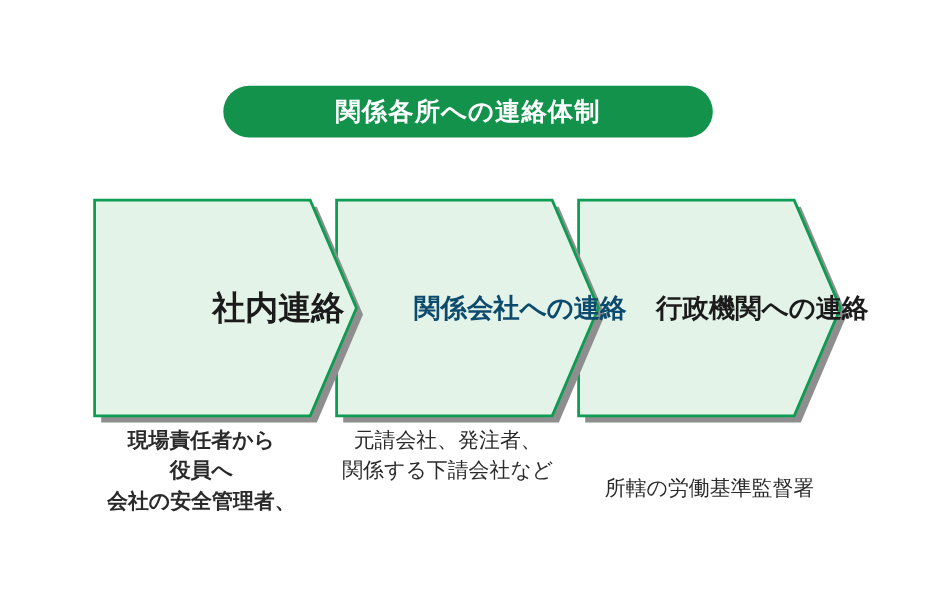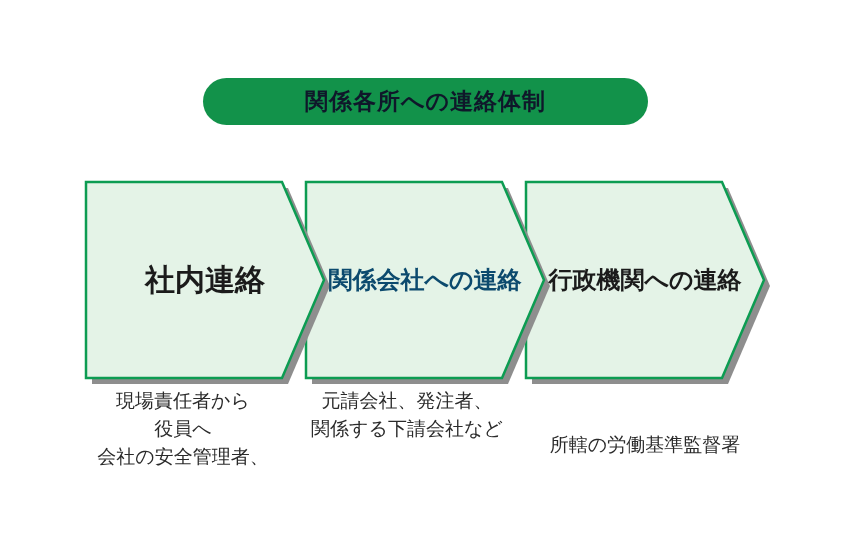--- a/index.html
+++ b/index.html
@@ -44,45 +44,46 @@
   .step-label {
     position: absolute;
     top: 182px;
     height: 196px;
     display: flex;
     align-items: center;
     justify-content: center;
     font-weight: 700;
     color: #1b1b1b;
     white-space: nowrap;
+    padding-left: 48px;
   }
   .step-label.l1 { left: 86px;  width: 238px; font-size: 30px; }
   .step-label.l2 { left: 306px; width: 238px; font-size: 24px; }
   .step-label.l3 { left: 526px; width: 238px; font-size: 24px; }
   .caption {
     position: absolute;
     top: 386px;
     width: 250px;
     text-align: center;
     font-size: 19px;
     line-height: 28px;
     color: #2a2a2a;
     white-space: nowrap;
   }
-  .caption.c1 { left: 58px; }
+  .caption.c1 { left: 58px; font-weight: bold; }
   .caption.c2 { left: 282px; }
   .caption.c3 { left: 520px; }
 </style>
 </head>
 <body>
 
 <div class="stage">
 
   <div class="title-banner" style="background-color: rgb(18, 146, 74);">
-    <span class="title-text" style="color: #0f172a;">関係各所への連絡体制</span>
+    <span class="title-text" style="color: #ffffff;">関係各所への連絡体制</span>
   </div>
 
   <svg class="flow-svg" viewBox="0 0 850 560">
 
     <polygon points="526,182 722,182 764,280 722,378 526,378" transform="translate(6,6)" fill="#8e8e8e"></polygon>
     <polygon points="526,182 722,182 764,280 722,378 526,378" stroke-width="2.5" stroke-linejoin="miter" fill="#e4f3e7" stroke="#0c9c52"></polygon>
 
     <polygon points="306,182 502,182 544,280 502,378 306,378" transform="translate(6,6)" fill="#8e8e8e"></polygon>
     <polygon points="306,182 502,182 544,280 502,378 306,378" stroke-width="2.5" stroke-linejoin="miter" fill="#e4f3e7" stroke="#0c9c52"></polygon>
 

